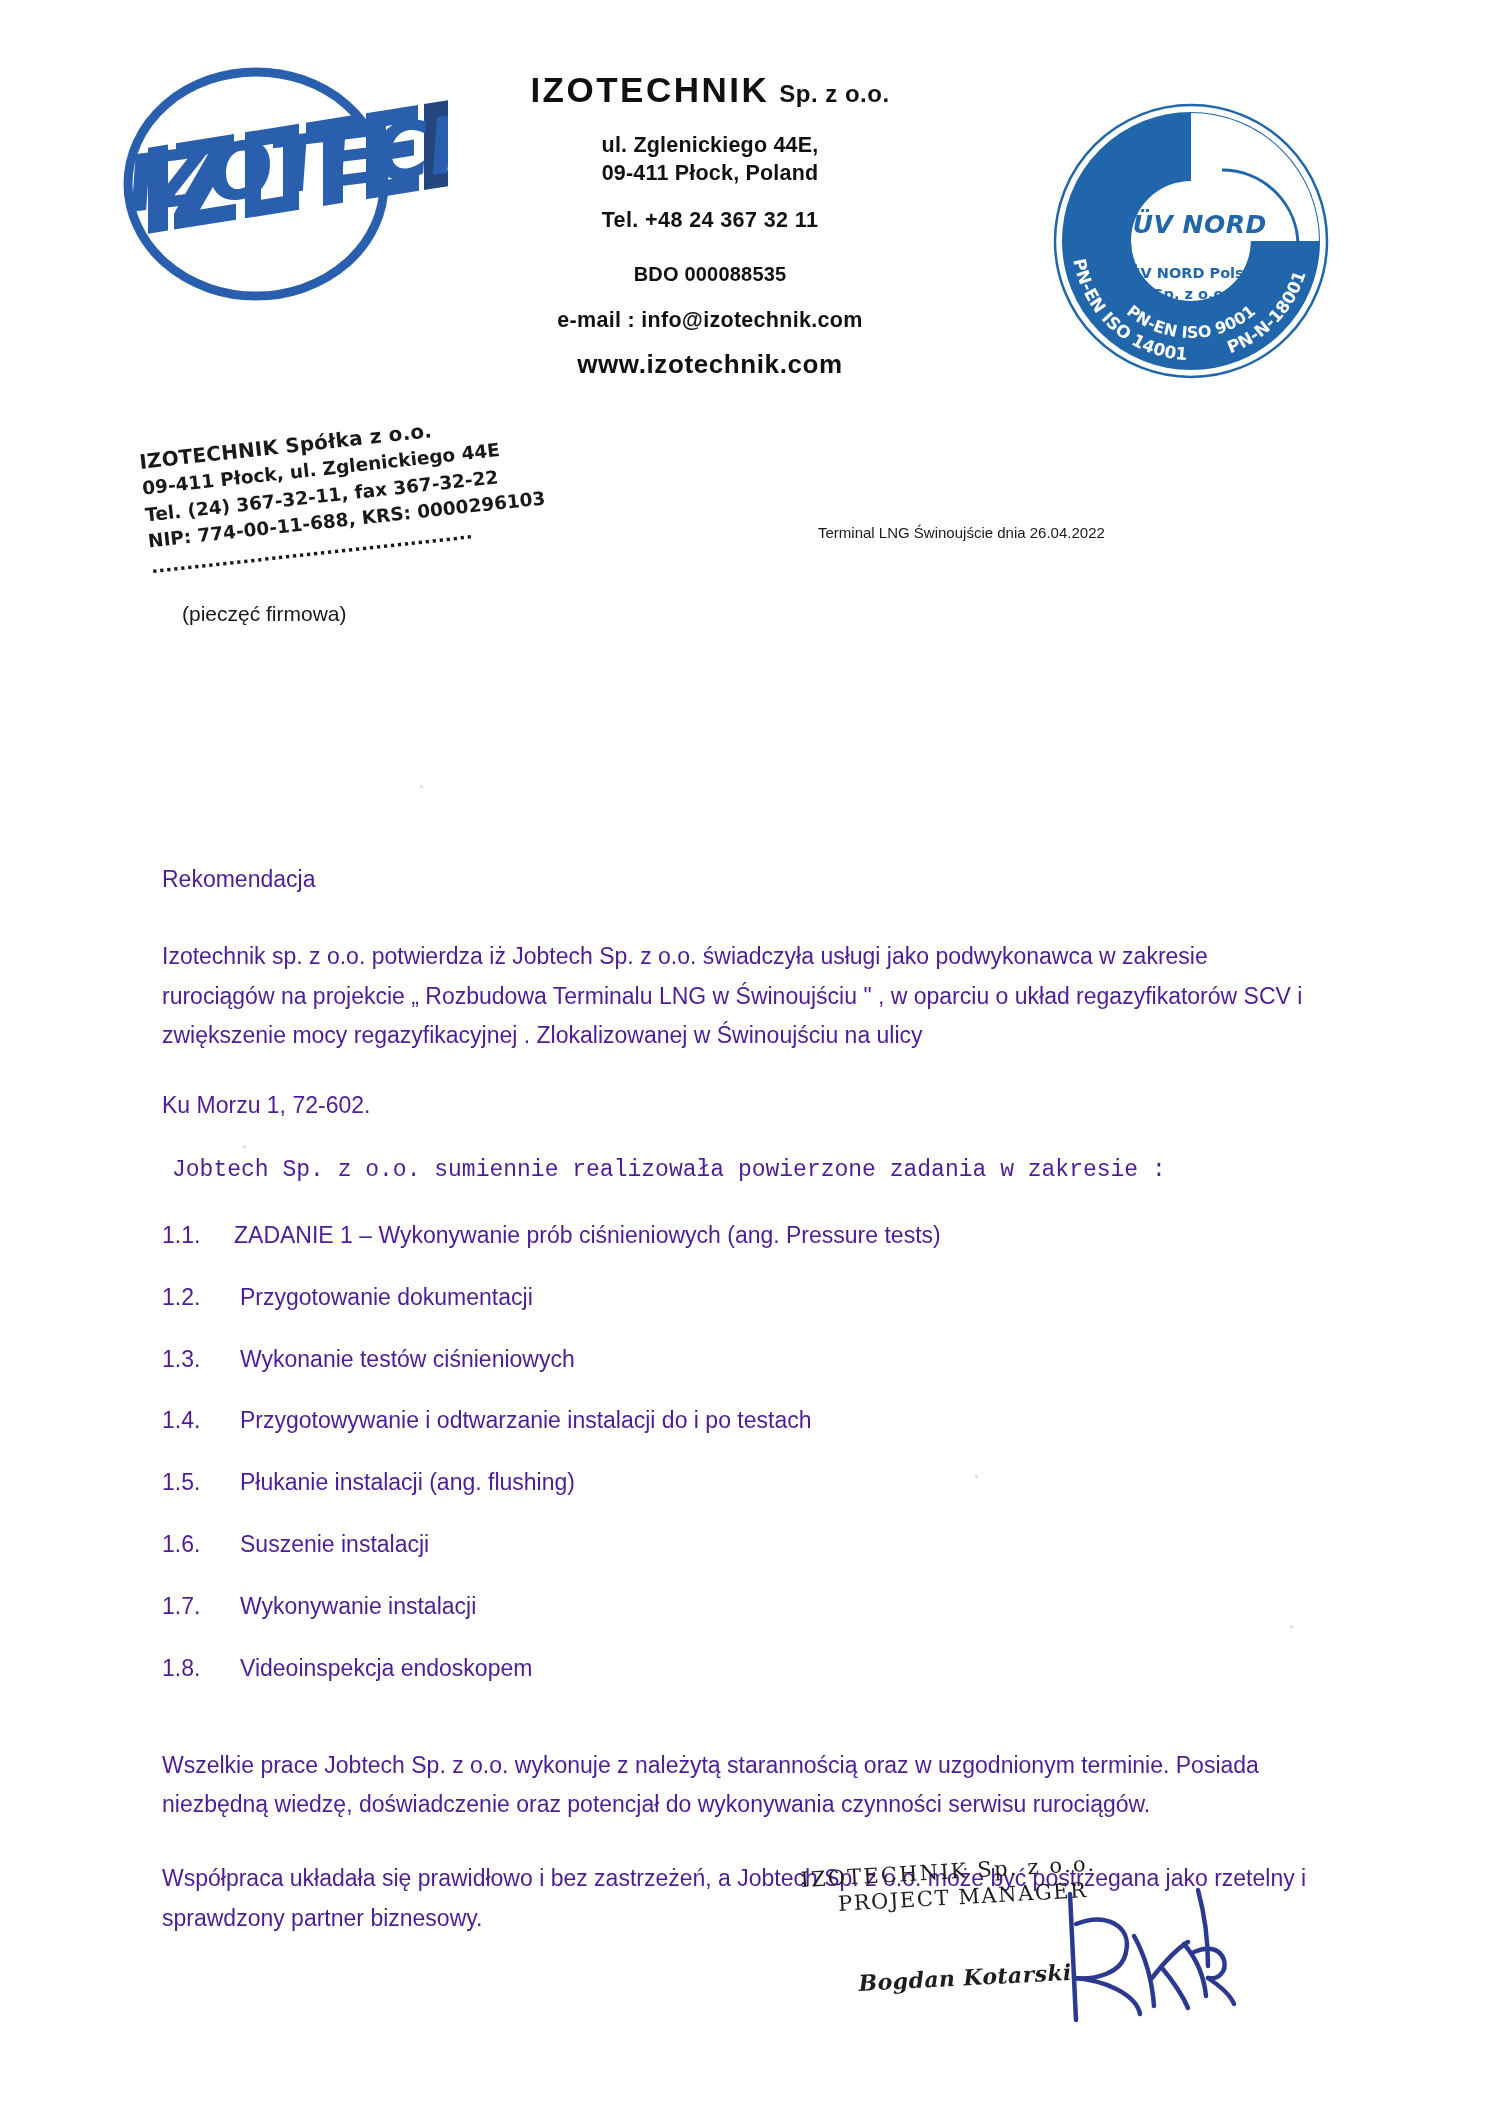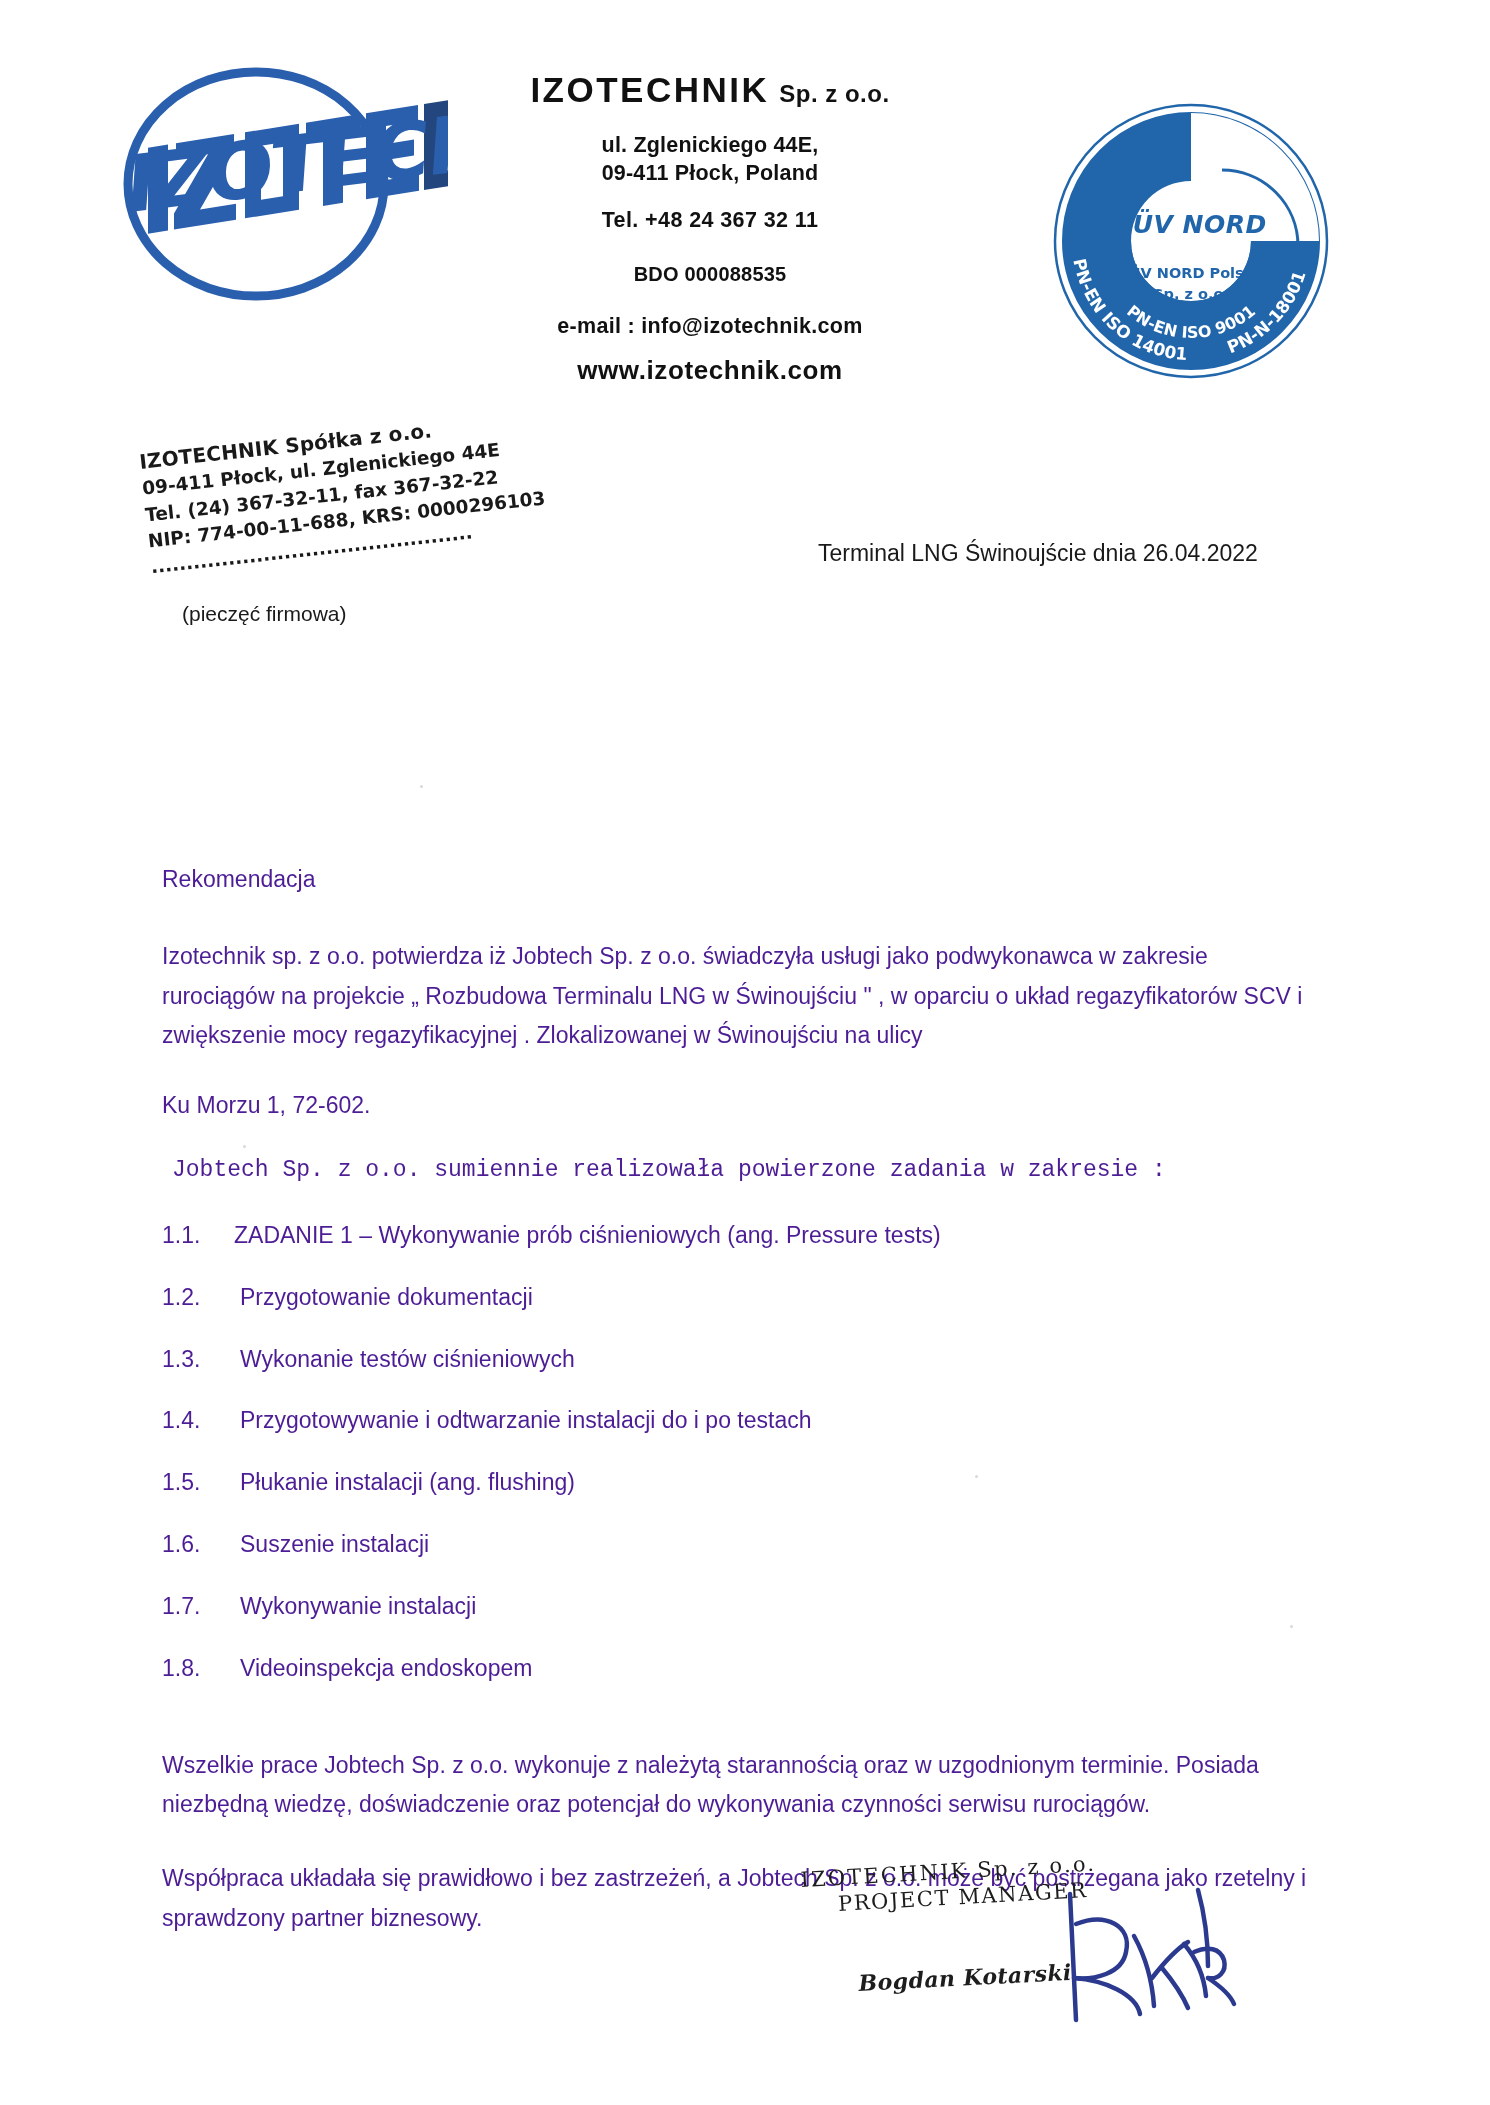--- a/index.html
+++ b/index.html
@@ -70,21 +70,21 @@
     letter-spacing: 0.4px;
   }
   .reg {
     margin-top: 28px;
     font-size: 20px;
     font-weight: bold;
     line-height: 1.35;
     letter-spacing: 0.2px;
   }
   .email {
-    margin-top: 26px;
+    margin-top: 20px;
     font-size: 21.5px;
     font-weight: bold;
     letter-spacing: 0.3px;
   }
   .website {
     margin-top: 16px;
     font-size: 26px;
     font-weight: bold;
     letter-spacing: 0.6px;
   }
@@ -125,22 +125,22 @@
     font-size: 21px;
     font-family: "Liberation Sans", sans-serif;
     color: #1a1a1a;
     text-align: center;
   }
 
   
   .date-line {
     position: absolute;
     left: 818px;
-    top: 540px;
-    font-size: 23px;
+    top: 524px;
+    font-size: 15px;
     font-family: "Liberation Sans", sans-serif;
     color: #1a1a1a;
     white-space: nowrap;
   }
 
   
   .body-wrap {
     position: absolute;
     left: 162px;
     top: 866px;

